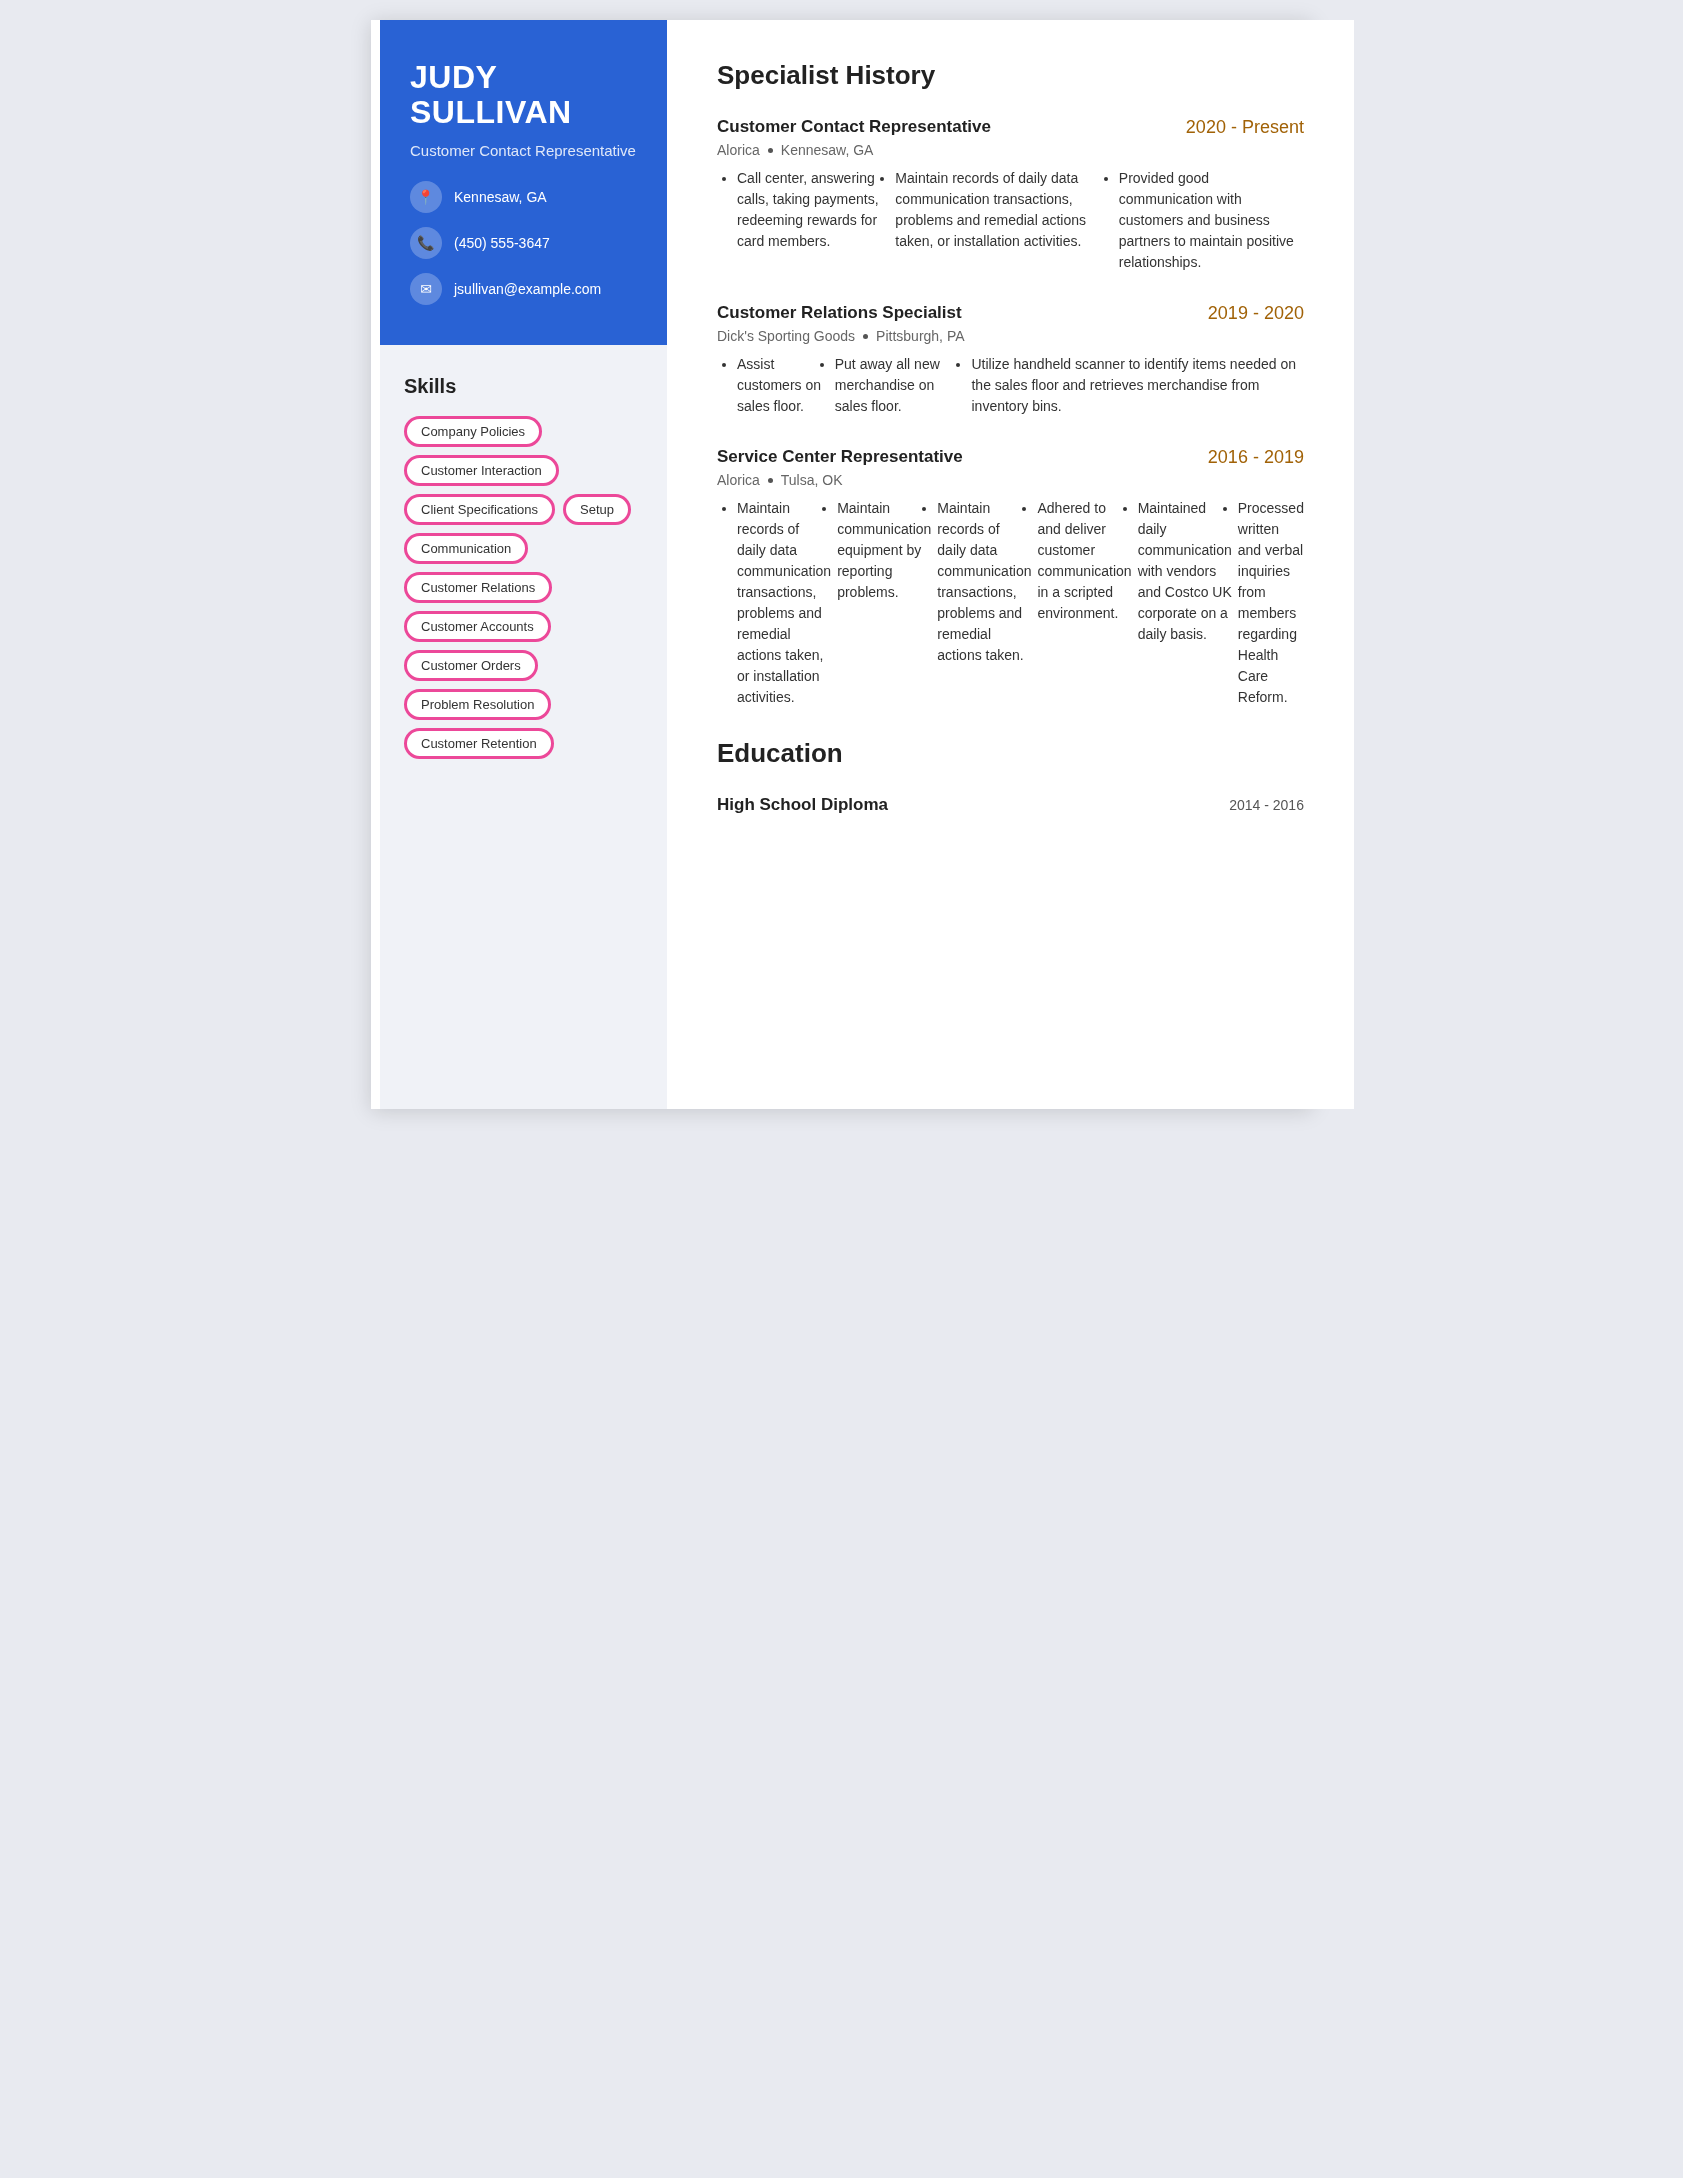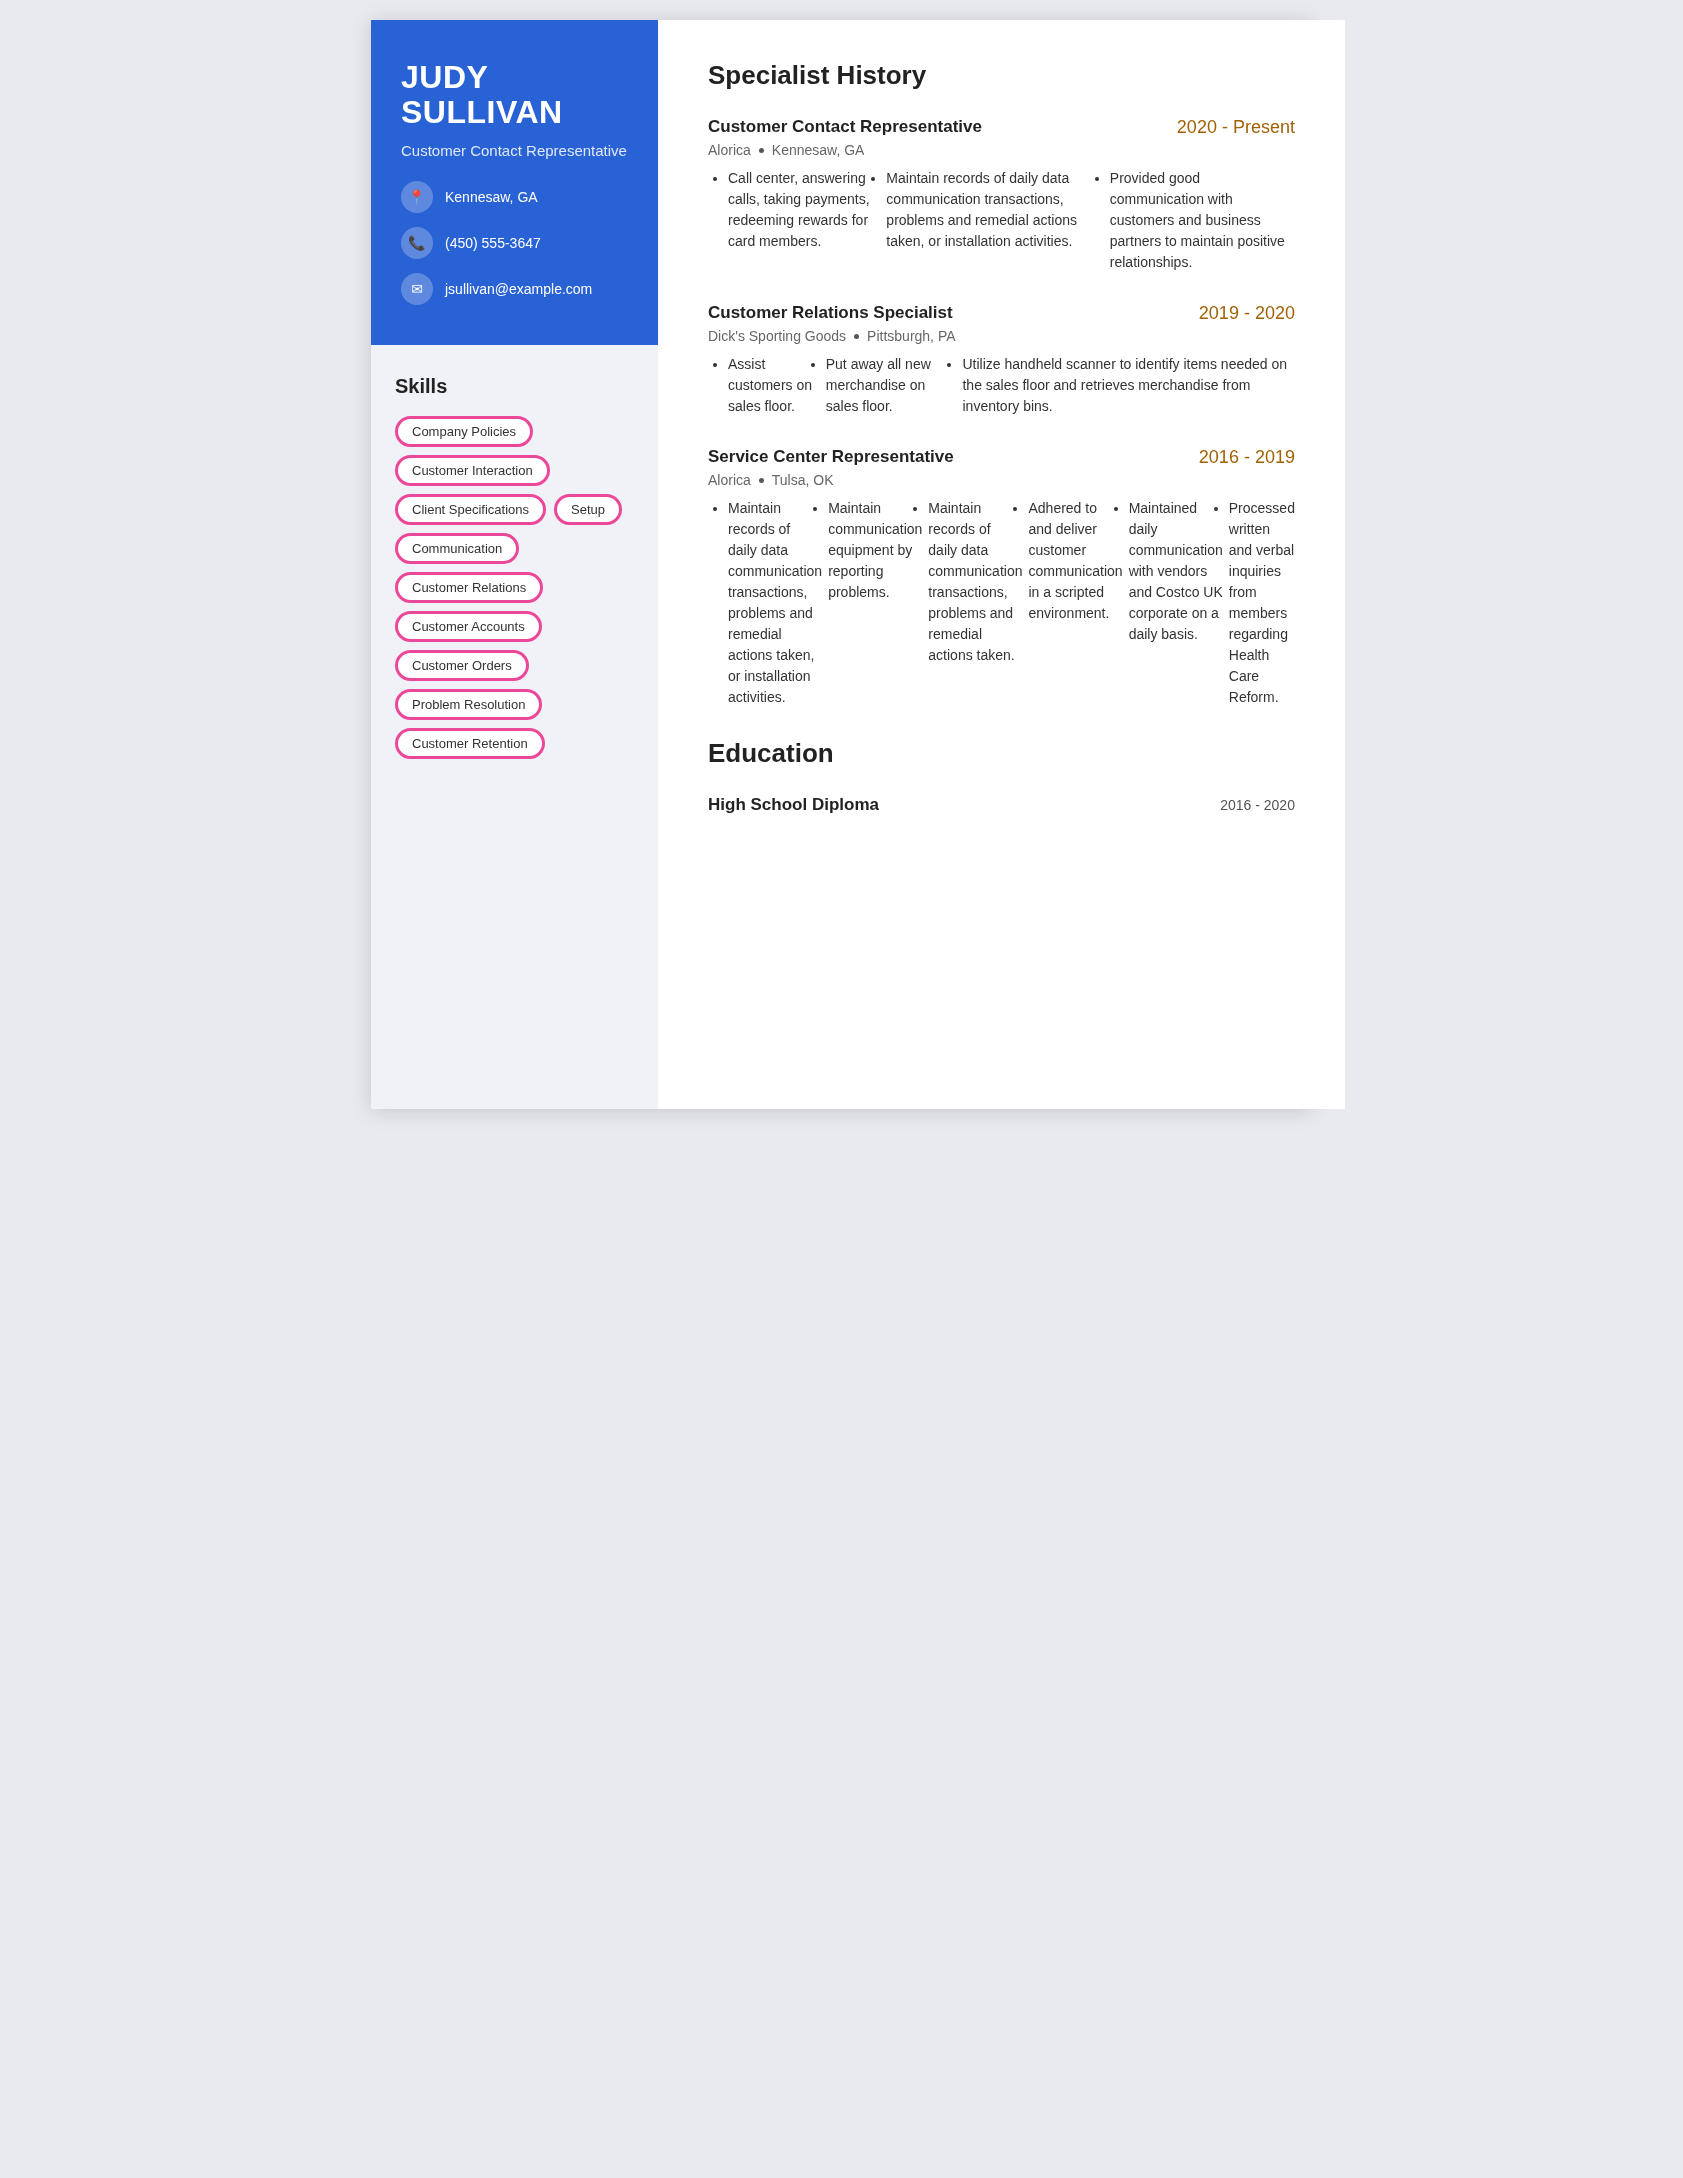--- a/index.html
+++ b/index.html
@@ -27,20 +27,21 @@
     }
 
     
     .sidebar {
       width: 287px;
       min-width: 287px;
       background-color: #2962d4;
       color: #fff;
       display: flex;
       flex-direction: column;
+      margin-left: 9px;
     }
 
     .sidebar-top {
       background-color: #2962d4;
       padding: 40px 30px 40px 30px;
     }
 
     .name-title {
       margin-bottom: 18px;
     }
@@ -313,19 +314,19 @@
             <li>Processed written and verbal inquiries from members regarding Health Care Reform.</li>
           </ul>
         </div>
       </div>
 
     <div class="education-section">
       <h2 class="section-title">Education</h2>
       <div id="education-container">
           <div class="edu-block">
             <div class="edu-title">High School Diploma</div>
-            <div class="edu-dates">2016 - 2020</div>
+            <div class="edu-dates">2014 - 2016</div>
           </div>
         </div>
     </div>
   </div>
 </div>
 
 
 </body></html>

